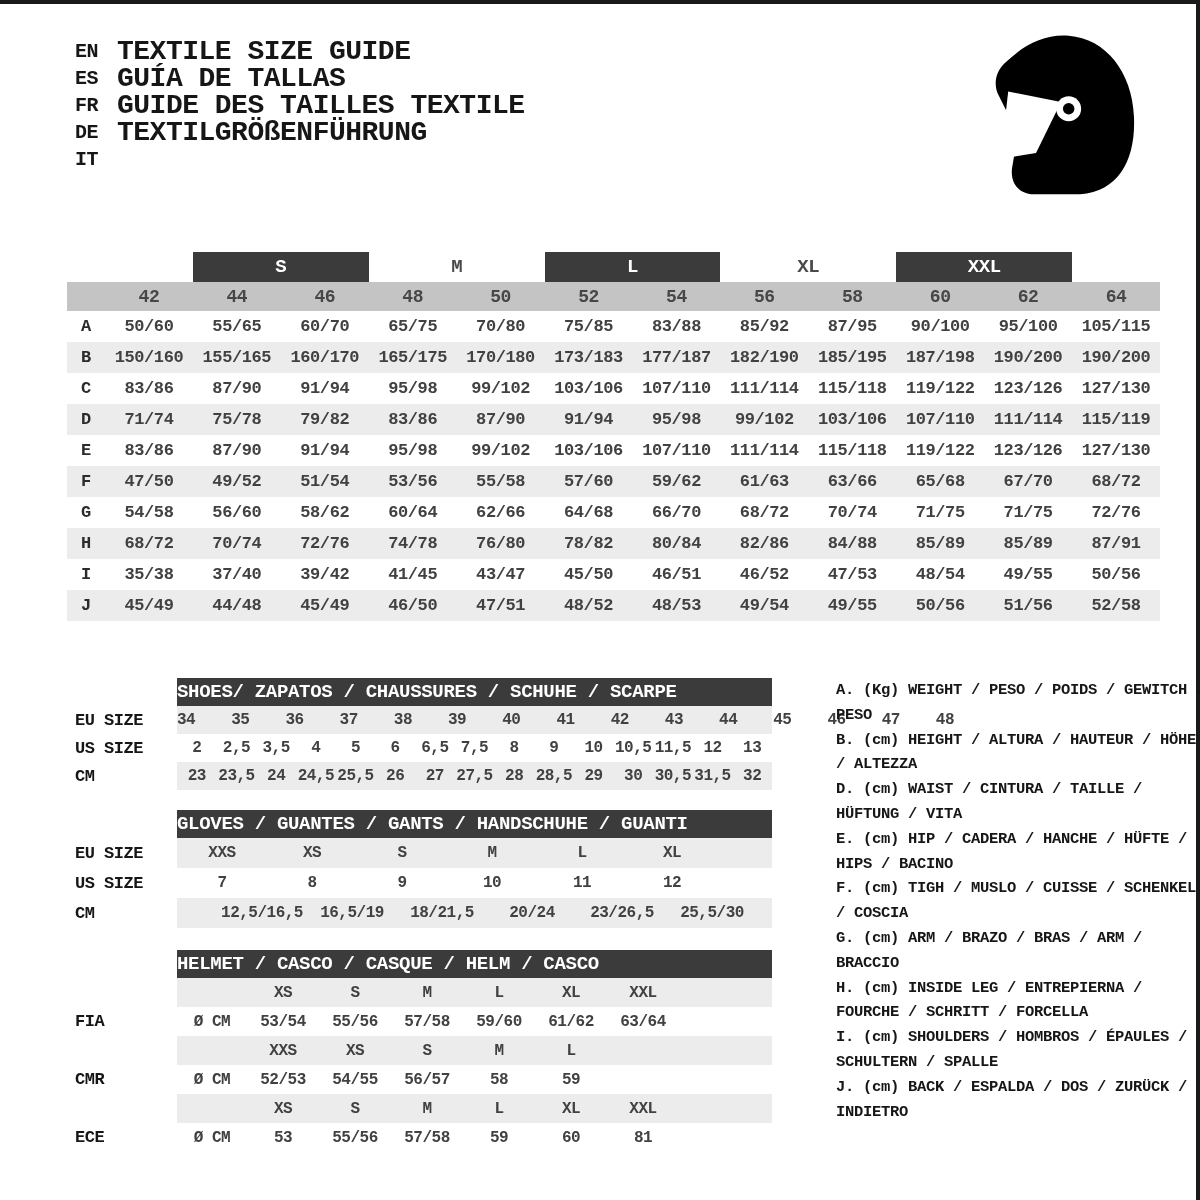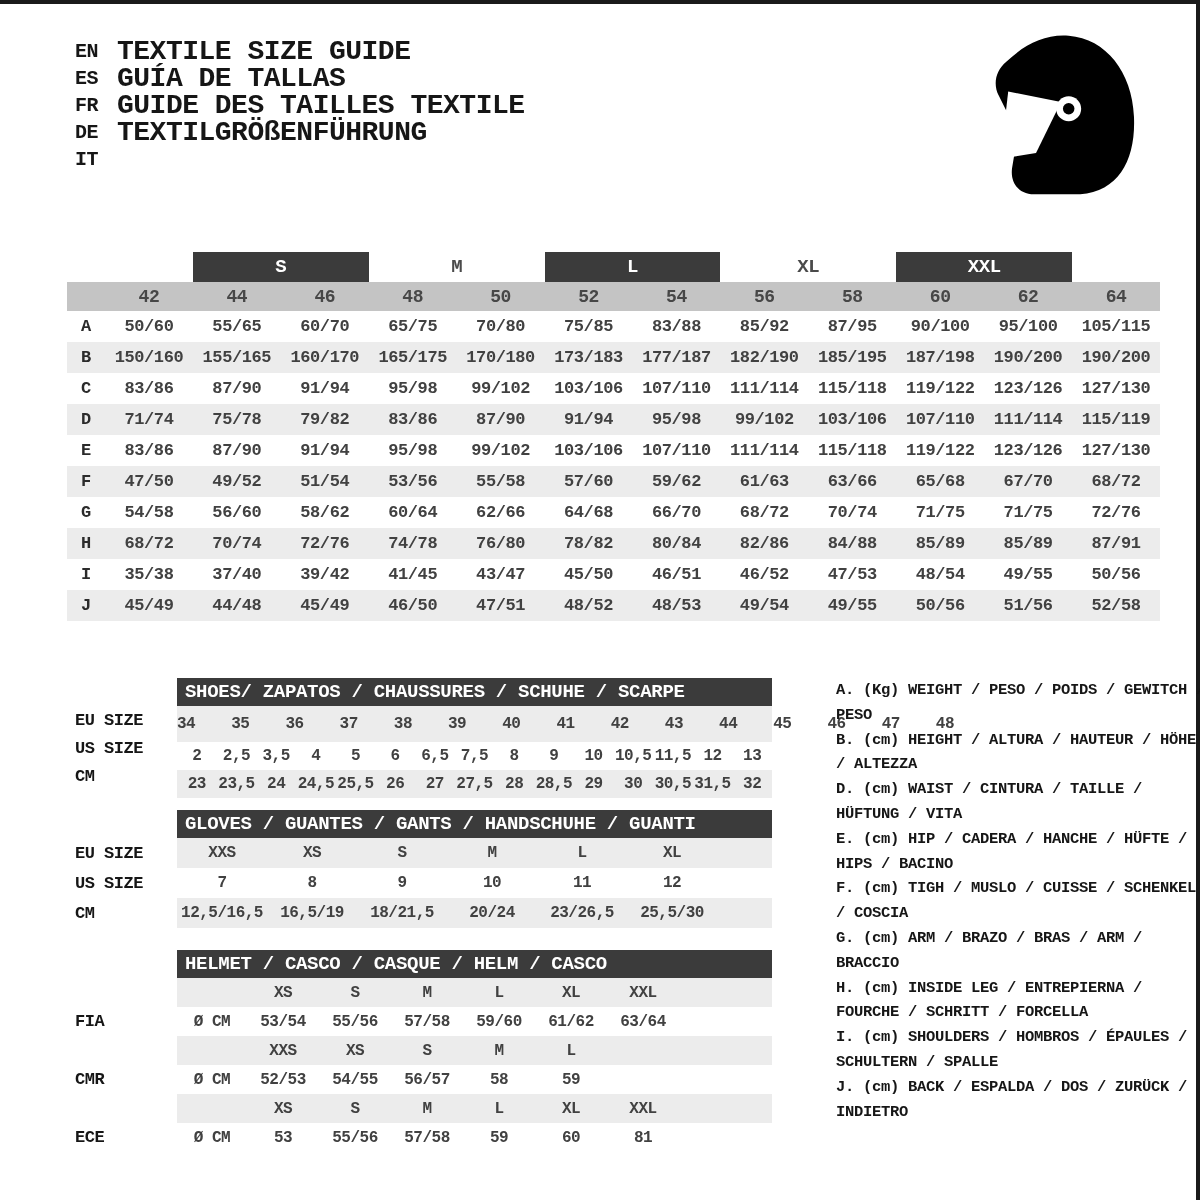--- a/index.html
+++ b/index.html
@@ -29,21 +29,21 @@
   .mt-data.shaded{background:#ececec;}
   .mt-data .row-label{color:#2b2b2b;}
 
   
   .subsection{position:absolute;left:75px;display:flex;}
   .labels-col{width:102px;display:flex;flex-direction:column;}
   .label-cell{display:flex;align-items:center;font-weight:bold;font-size:17px;color:#161616;
               letter-spacing:-0.5px;white-space:nowrap;}
   .band{width:595px;}
   .bar-title{height:28px;background:#3b3b3b;color:#fff;display:flex;align-items:center;
-             padding-left:8px;box-sizing:border-box;font-weight:bold;font-size:19px;
+             box-sizing:border-box;font-weight:bold;font-size:19px;
              letter-spacing:-0.3px;white-space:nowrap;}
   .band-row{display:grid;align-items:center;text-align:center;font-weight:bold;
             font-size:16px;color:#414141;letter-spacing:-0.5px;}
   .band-row.shaded{background:#ececec;}
   .band-cell{overflow:visible;white-space:nowrap;}
 
   
   .legend{position:absolute;left:836px;top:678px;width:378px;font-weight:bold;
           font-size:15.5px;line-height:24.8px;color:#161616;letter-spacing:-0.3px;}
   .legend-item{min-height:24.8px;}
@@ -262,21 +262,21 @@
 
   <div class="subsection" id="shoes" style="top:678px">
       <div class="labels-col">
         <div class="label-cell" style="height: 28px;"></div>
         <div class="label-cell" style="height: 28px;">EU SIZE</div>
         <div class="label-cell" style="height: 28px;">US SIZE</div>
         <div class="label-cell" style="height: 28px;">CM</div>
       </div>
       <div class="band">
         <div class="bar-title">SHOES/ ZAPATOS / CHAUSSURES / SCHUHE / SCARPE</div>
-        <div class="band-row shaded" style="height: 36px; grid-template-columns: repeat(15, 1fr); gap: 36px;">
+        <div class="band-row shaded" style="height: 28px; grid-template-columns: repeat(15, 1fr); gap: 36px;">
           <div class="band-cell">34</div>
           <div class="band-cell">35</div>
           <div class="band-cell">36</div>
           <div class="band-cell">37</div>
           <div class="band-cell">38</div>
           <div class="band-cell">39</div>
           <div class="band-cell">40</div>
           <div class="band-cell">41</div>
           <div class="band-cell">42</div>
           <div class="band-cell">43</div>
@@ -340,21 +340,21 @@
           <div class="band-cell">XL</div>
         </div>
         <div class="band-row" style="height: 30px; grid-template-columns: repeat(6, 90px) 1fr;">
           <div class="band-cell">7</div>
           <div class="band-cell">8</div>
           <div class="band-cell">9</div>
           <div class="band-cell">10</div>
           <div class="band-cell">11</div>
           <div class="band-cell">12</div>
         </div>
-        <div class="band-row shaded" style="height: 30px; grid-template-columns: repeat(6, 90px) 1fr;">
+        <div class="band-row shaded" style="height: 30px; grid-template-columns: repeat(6, 90px) 1fr; padding-left: 40px;">
           <div class="band-cell">12,5/16,5</div>
           <div class="band-cell">16,5/19</div>
           <div class="band-cell">18/21,5</div>
           <div class="band-cell">20/24</div>
           <div class="band-cell">23/26,5</div>
           <div class="band-cell">25,5/30</div>
         </div>
       </div>
     </div>
   <div class="subsection" id="helmet" style="top:950px">

